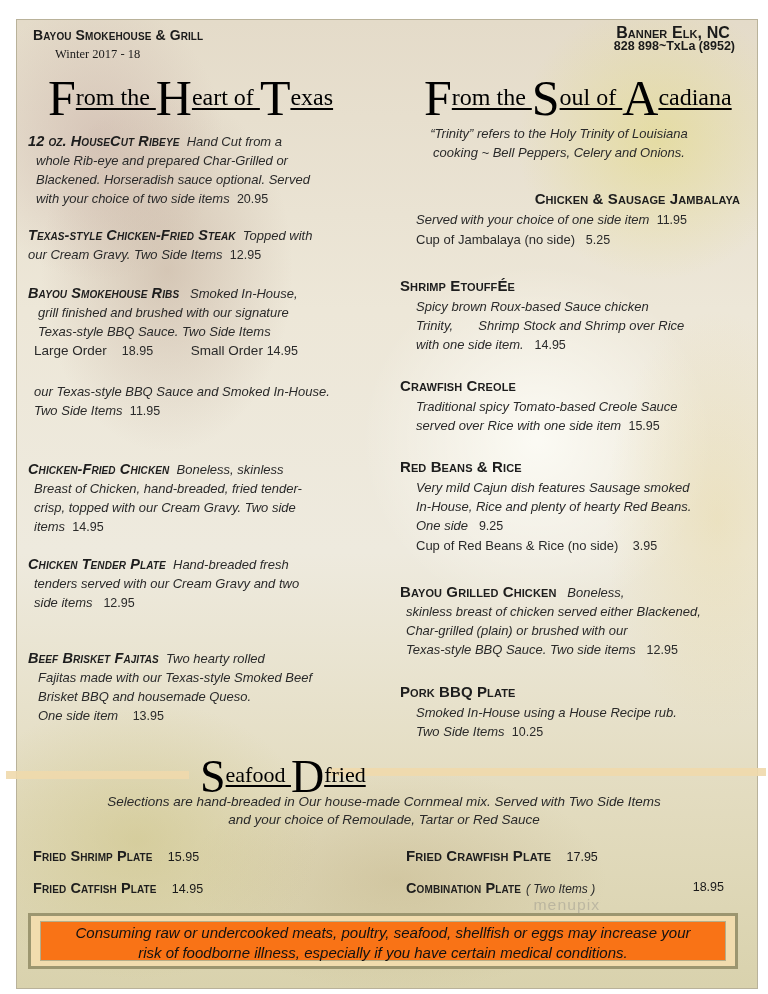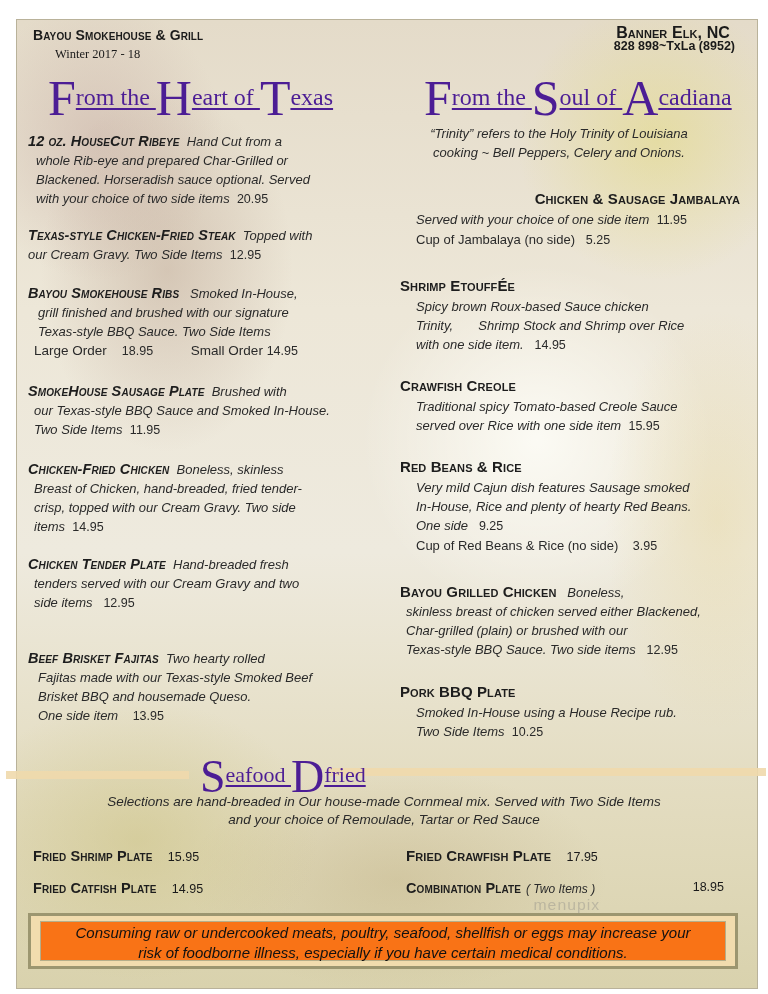--- a/index.html
+++ b/index.html
@@ -17,21 +17,21 @@
       radial-gradient(ellipse 250px 250px at 520px 420px, rgba(255,255,250,0.8), transparent 70%),
       radial-gradient(ellipse 180px 200px at 80px 120px, rgba(200,175,165,0.55), transparent 70%),
       linear-gradient(180deg, #e4dbc9 0%, #ede7d8 30%, #eeeade 55%, #e3dcc0 80%, #d9d2ad 100%);
   }
   .abs { position:absolute; }
   .sc { font-family:"Liberation Sans", sans-serif; font-weight:bold; font-variant:small-caps; letter-spacing:0.1px; }
   .desc { font-family:"Liberation Sans", sans-serif; font-style:italic; font-size:13px; line-height:19px; color:#2a2a2a; }
   .plain { font-style:normal; }
   .price { font-family:"Liberation Sans", sans-serif; font-style:normal; font-size:12.5px; }
   .item-title { font-size:14.5px; color:#1d1d1d; }
-  .big-title { font-family:"Liberation Serif", serif; color:#4c1d95; white-space:nowrap; }
+  .big-title { font-family:"Liberation Serif", serif; color:#000000; white-space:nowrap; }
   .big-title .cap { font-size:50px; line-height:40px; vertical-align:-10px; }
   .big-title .rest { font-size:24px; text-decoration:underline; text-decoration-thickness:1.5px; text-underline-offset:3px; }
   .band { position:absolute; height:8px; background:#efd9ac; opacity:0.9; }
   .warn-outer { position:absolute; left:28px; top:913px; width:710px; height:56px;
                 background:#f1dcae; border:3px solid #9c9670; box-sizing:border-box; }
   .warn-inner { position:absolute; left:9px; top:5px; right:9px; bottom:5px;
                 background:#f97316; border:1px solid #b5ae8a;
                 font-family:"Liberation Sans", sans-serif; font-style:italic; font-size:15px;
                 line-height:20px; text-align:center; color:#111; padding-top:1px; }
   .watermark { position:absolute; left:535px; top:896px; font-family:"Liberation Sans", sans-serif;
@@ -75,21 +75,20 @@
   <div><span class="sc item-title">Bayou Smokehouse Ribs</span>&nbsp;&nbsp; <span>Smoked In-House,</span></div>
   <div style="padding-left:10px">grill finished and brushed with our signature</div>
   <div style="padding-left:10px">Texas-style BBQ Sauce. Two Side Items</div>
   <div class="plain" style="padding-left:6px;font-size:13.5px;">
     <span>Large Order</span>&nbsp;&nbsp;&nbsp; <span class="price">18.95</span>
     <span style="display:inline-block;width:34px"></span><span>Small Order</span> <span class="price">14.95</span>
   </div>
 </div>
 
 <div class="abs desc" style="left:28px;top:382px;width:350px;">
-  <div><span class="sc item-title">SmokeHouse Sausage Plate</span>&nbsp; <span>Brushed with</span></div>
   <div style="padding-left:6px">our Texas-style BBQ Sauce and Smoked In-House.</div>
   <div style="padding-left:6px"><span>Two Side Items</span>&nbsp; <span class="price">11.95</span></div>
 </div>
 
 <div class="abs desc" style="left:28px;top:460px;width:350px;">
   <div><span class="sc item-title">Chicken-Fried Chicken</span>&nbsp; <span>Boneless, skinless</span></div>
   <div style="padding-left:6px">Breast of Chicken, hand-breaded, fried tender-</div>
   <div style="padding-left:6px">crisp, topped with our Cream Gravy.  Two side</div>
   <div style="padding-left:6px"><span>items</span>&nbsp; <span class="price">14.95</span></div>
 </div>

